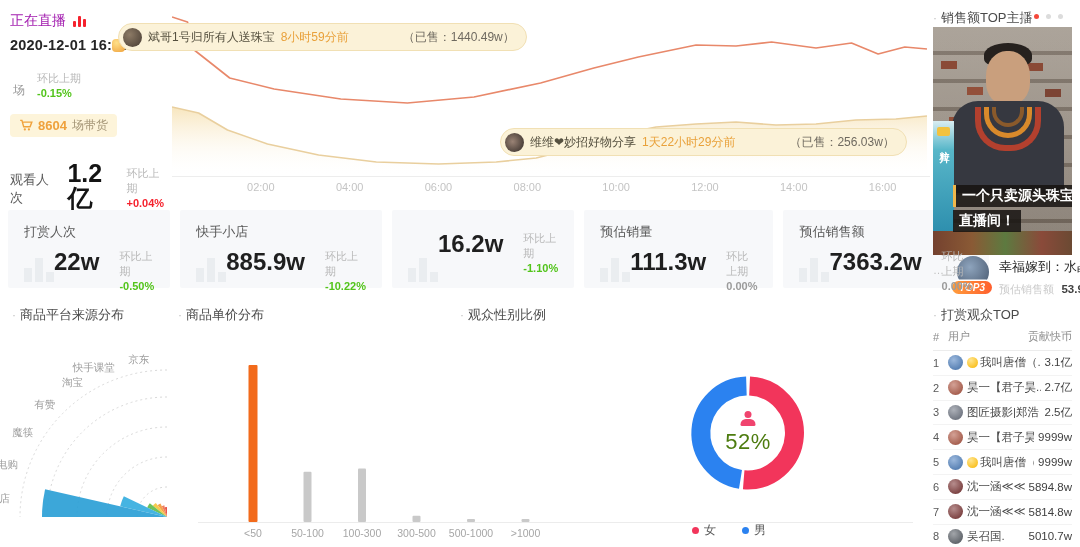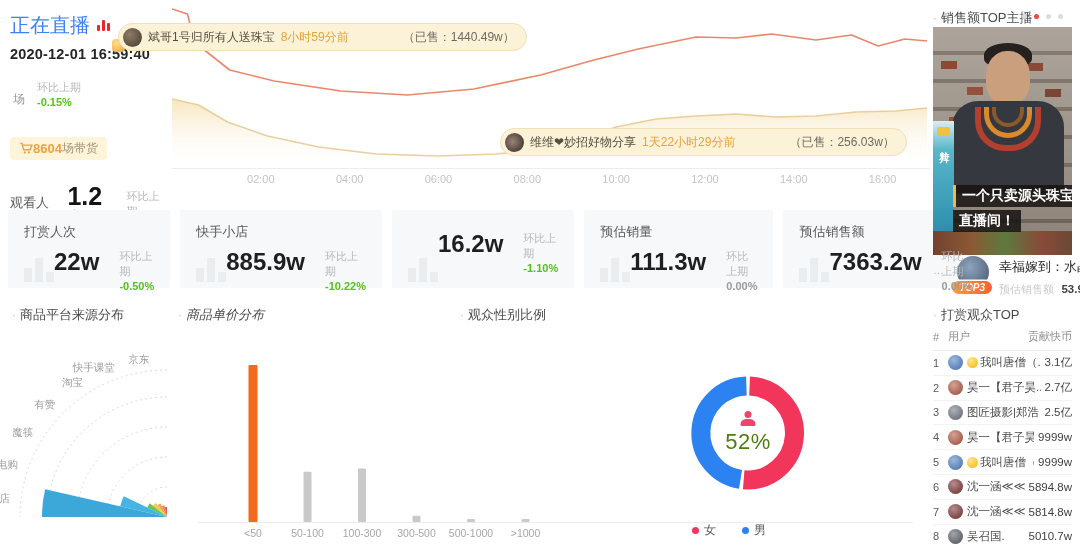--- a/index.html
+++ b/index.html
@@ -1,41 +1,41 @@
 <!DOCTYPE html>
 <html><head>
 <meta charset="utf-8">
 <style>
   html,body{margin:0;padding:0;background:#fff;}
   .page{position:relative;width:1080px;height:547px;background:#fff;overflow:hidden;
         font-family:"Liberation Sans","DejaVu Sans",sans-serif;color:#333;}
   
   .left-panel{position:absolute;left:10px;top:12px;width:160px;}
-  .live-row{display:flex;align-items:center;gap:7px;font-size:20px;color:#3b82f6;}
+  .live-row{display:flex;align-items:center;gap:7px;font-size:14px;color:#a21caf;}
   .live-bars{display:inline-flex;align-items:flex-end;gap:2px;height:11px;}
   .live-bars span{width:3px;background:#f5222d;border-radius:1px;display:inline-block;}
   .live-bars span:nth-child(1){height:6px}.live-bars span:nth-child(2){height:11px}.live-bars span:nth-child(3){height:8px}
   .datetime{margin-top:7px;font-size:14.5px;color:#262626;font-weight:700;letter-spacing:.2px;}
   .big-row{margin-top:16px;display:flex;align-items:flex-start;}
   .big-num{font-size:38px;font-weight:700;color:#141414;line-height:.95;letter-spacing:-1px;}
   .big-unit{font-size:12px;color:#999;align-self:flex-end;margin:0 0 2px 3px;}
   .chg{line-height:1.35;}
   .chg .lbl{font-size:11px;color:#b8b8b8;}
   .chg .val{font-size:11px;font-weight:700;}
   .chg.down .val{color:#52c41a}.chg.up .val{color:#f5222d}.chg.flat .val{color:#9b9b9b}
   .big-row .chg{margin-left:12px;margin-top:2px;}
-  .badge{margin-top:27px;display:inline-flex;align-items:center;background:#fdf4da;border-radius:4px;padding:3px 9px;}
+  .badge{margin-top:13px;display:inline-flex;align-items:center;gap:5px;background:#fdf4da;border-radius:4px;padding:3px 9px;}
   .badge .num{color:#efa13b;font-weight:700;font-size:13px;}
   .badge .suf{color:#a29374;font-size:12px;}
   .viewers{margin-top:24px;display:flex;align-items:flex-end;}
   .viewers .vlabel{font-size:13px;color:#595959;margin:0 6px 4px 0;}
   .viewers .vval{font-size:25px;font-weight:700;color:#141414;line-height:1;}
   .viewers .chg{margin-left:auto;margin-bottom:0;}
   
-  .trend{position:absolute;left:172px;top:4px;width:758px;height:190px;}
+  .trend{position:absolute;left:172px;top:12px;width:758px;height:190px;}
   .trend svg{position:absolute;left:0;top:0;}
   .ann{position:absolute;height:26px;display:flex;align-items:center;gap:6px;background:#fbf2d8;
        border:1px solid #f1e0b4;border-radius:14px;padding:0 11px 0 4px;font-size:12px;white-space:nowrap;z-index:5;}
   .ann-avatar{width:19px;height:19px;border-radius:50%;background:radial-gradient(circle at 35% 35%,#8d7b66,#453a31);flex:0 0 auto;}
   .ann2 .ann-avatar{background:radial-gradient(circle at 40% 45%,#9a8375,#2f2824);}
   .ann-name{color:#55503f;}
   .ann-time{color:#e9a13a;}
   .ann-sold{color:#6f6a60;margin-left:48px;}
   .ann1{left:118px;top:23px;}
   .ann2{left:500px;top:128px;}
@@ -49,21 +49,21 @@
                 linear-gradient(#eaedf0,#eaedf0) 11px 100%/8px 24px no-repeat,
                 linear-gradient(#eaedf0,#eaedf0) 22px 100%/8px 10px no-repeat;}
   .card-title{font-size:13px;color:#595959;}
   .card-main{display:flex;margin-top:9px;align-items:flex-start;position:relative;z-index:1;margin-left:30px;}
   .card-value{font-size:24px;font-weight:700;color:#1f1f1f;line-height:1;}
   .card-main .chg{margin-left:20px;margin-top:-1px;}
   
   .section-title{position:absolute;font-size:13px;color:#4a4a4a;z-index:3;}
   .section-title .tdot{color:#c0c0c0;margin-right:4px;font-size:12px;}
   #t-platform{left:12px;top:306px;}
-  #t-price{left:178px;top:306px;font-style:italic;}
+  #t-price{left:178px;top:306px;}
   #t-gender{left:460px;top:306px;}
   #roseChart{position:absolute;left:0;top:300px;}
   #priceChart{position:absolute;left:178px;top:300px;}
   .donut-wrap{position:absolute;left:683px;top:368px;width:130px;height:130px;}
   .donut-center{position:absolute;inset:0;display:flex;flex-direction:column;align-items:center;justify-content:center;gap:3px;}
   .person{position:relative;width:18px;height:15px;}
   .person::before{content:"";position:absolute;left:50%;top:0;transform:translateX(-50%);width:7px;height:7px;border-radius:50%;background:#f0446e;}
   .person::after{content:"";position:absolute;left:50%;bottom:0;transform:translateX(-50%);width:15px;height:7px;border-radius:7px 7px 2px 2px;background:#f0446e;}
   .donut-pct{font-size:22px;color:#4d7c0f;letter-spacing:.5px;}
   .gender-legend{position:absolute;left:692px;top:522px;display:flex;gap:26px;font-size:12px;color:#595959;}

